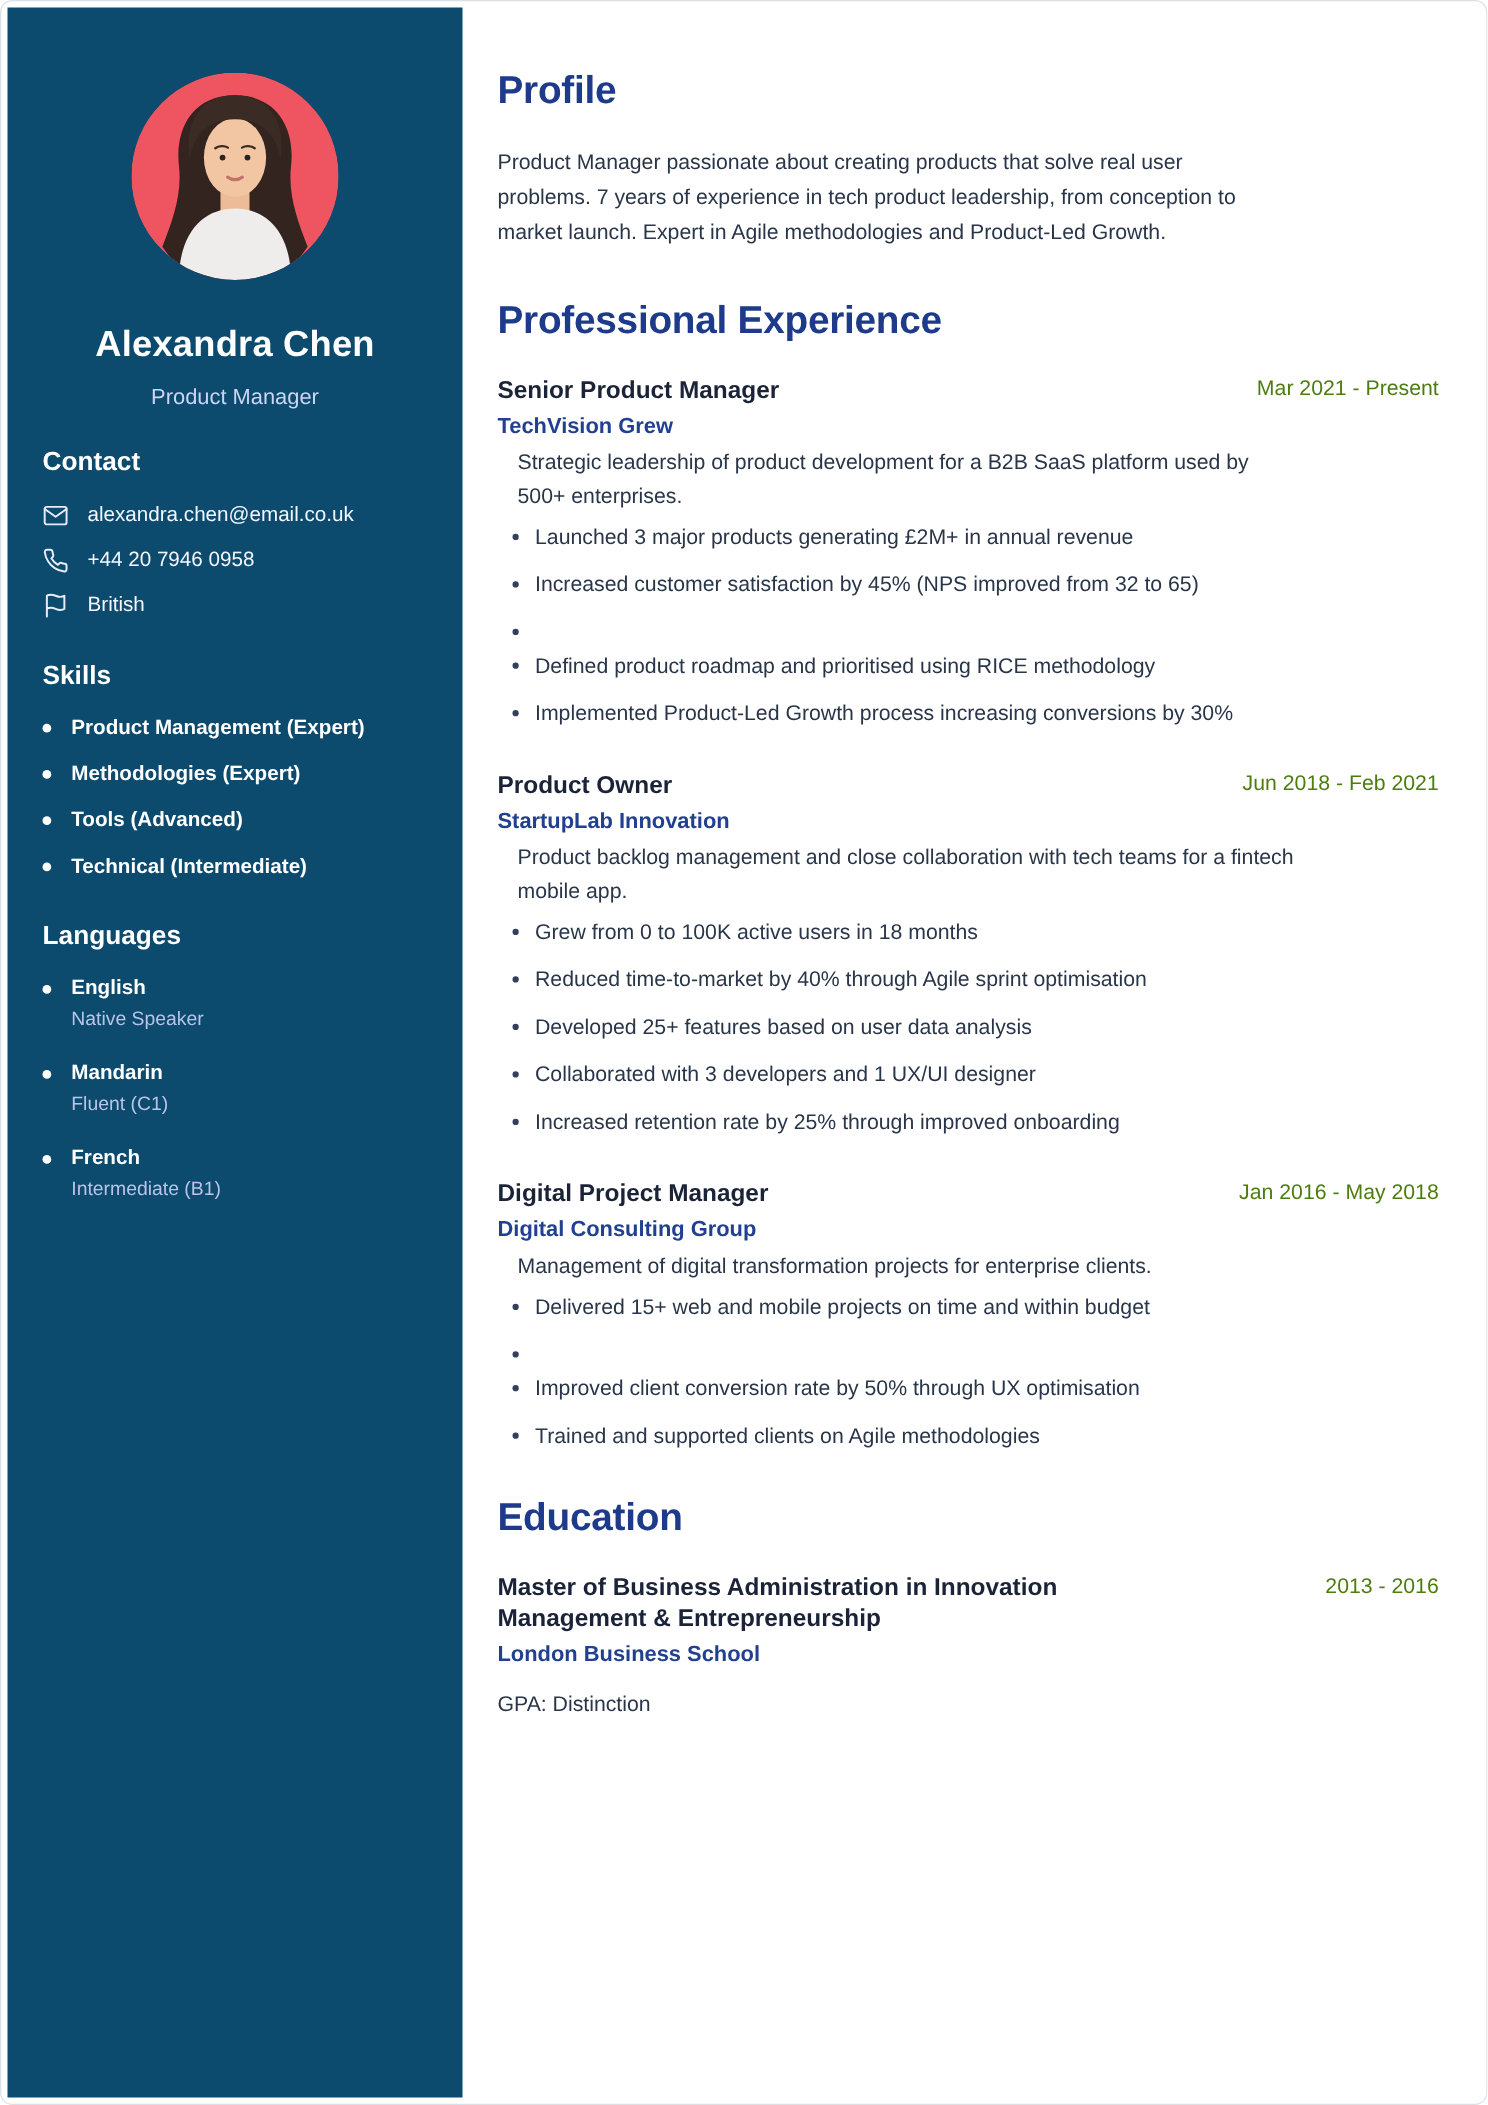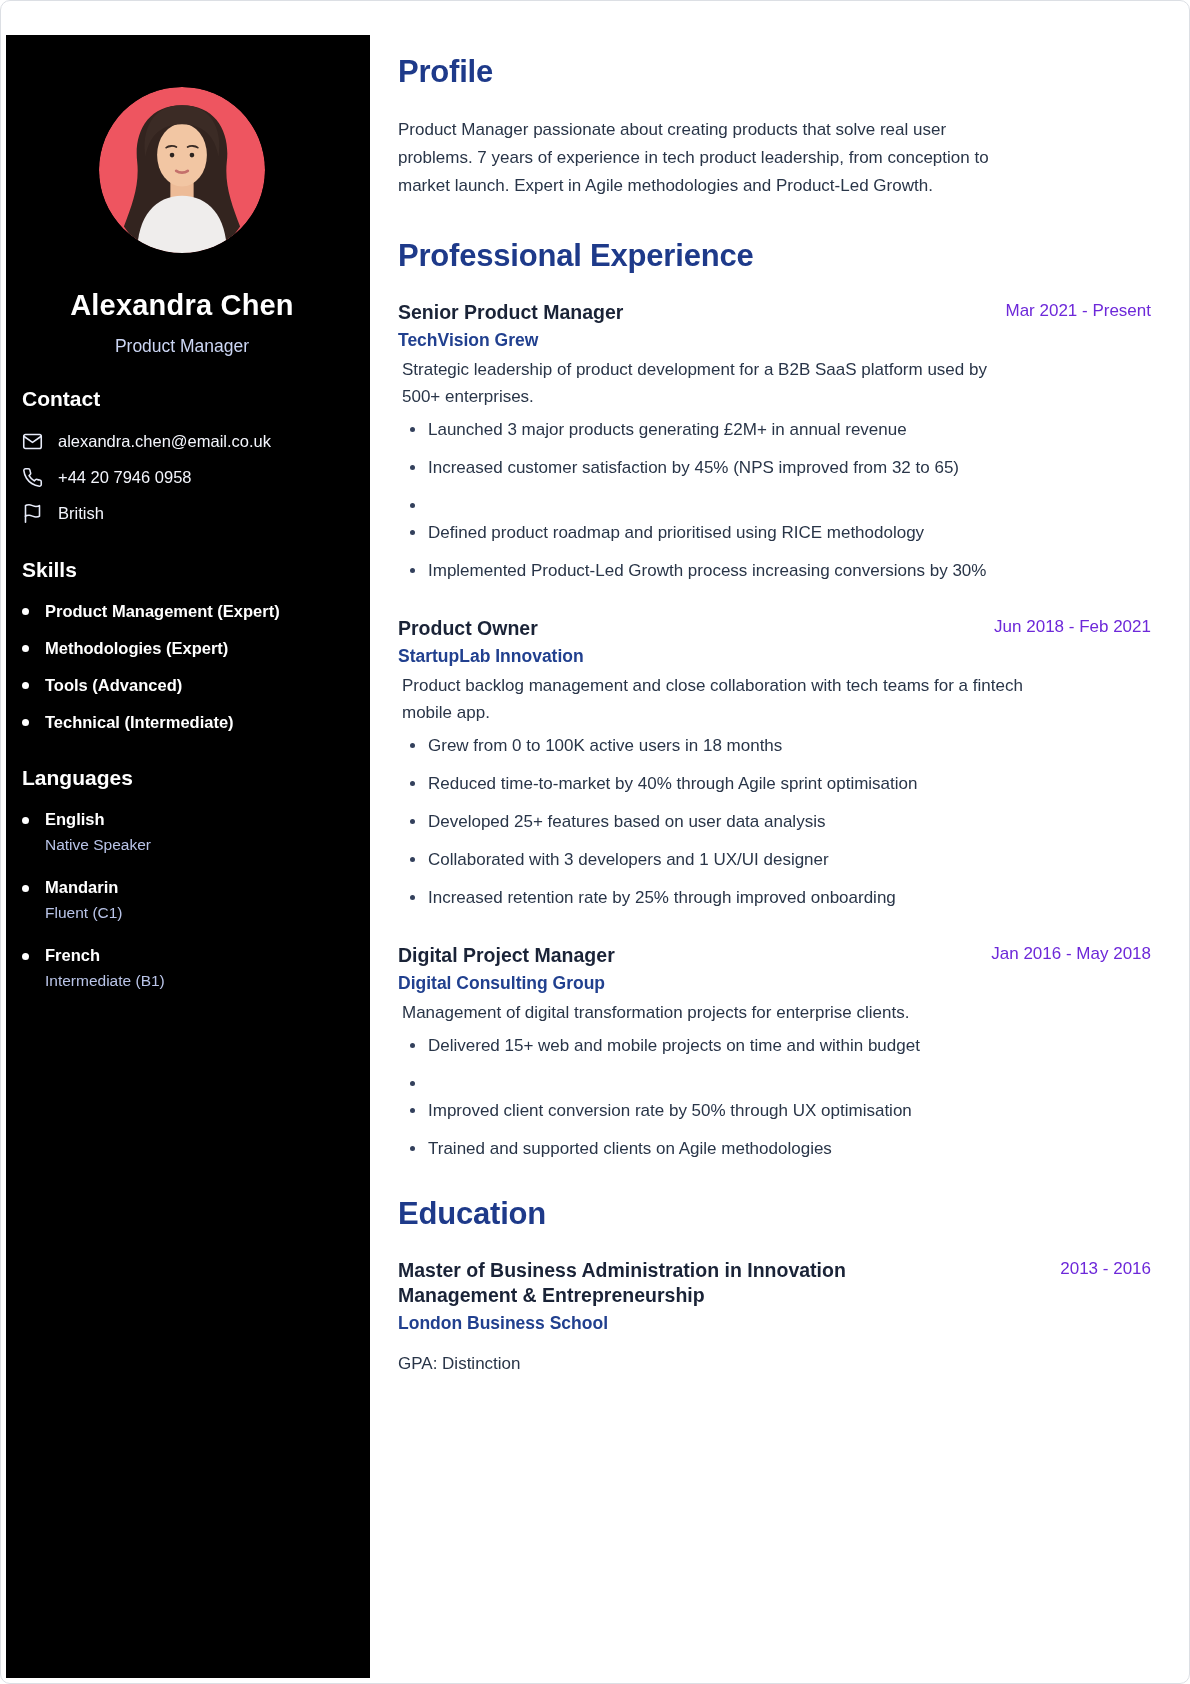--- a/index.html
+++ b/index.html
@@ -7,23 +7,22 @@
 
   .page {
     width:1190px; height:1684px; box-sizing:border-box;
     background:#ffffff; border:1px solid #dcdfe4; border-radius:10px;
     padding:5px; display:flex; overflow:hidden;
   }
 
   
   .sidebar {
     width:364px; flex:0 0 364px; box-sizing:border-box;
-    background:#000000; color:#ffffff;
-    padding:52px 28px 40px 16px;
-    margin-top:29px;
+    background:#0c4a6e; color:#ffffff;
+    padding:52px 28px 40px 28px;
   }
   .photo-wrap {
     width:166px; height:166px; border-radius:50%; overflow:hidden;
     margin:0 auto; display:block;
   }
   .photo-wrap svg { display:block; width:100%; height:100%; }
   .name {
     margin:36px 0 0 0; text-align:center;
     font-size:29px; font-weight:700; letter-spacing:0.2px; color:#ffffff;
   }
@@ -69,25 +68,25 @@
     font-size:17px; line-height:28px; color:#293548;
   }
 
   .job { margin-bottom:32px; }
   .job-head { display:flex; justify-content:space-between; align-items:flex-start; }
   .job-title {
     margin:0; font-size:19.5px; font-weight:700; color:#1a2337; line-height:25px;
   }
   .degree { max-width:480px; }
   .job-dates {
-    font-size:17px; font-weight:400; color:#6d28d9; white-space:nowrap;
+    font-size:17px; font-weight:400; color:#4d7c0f; white-space:nowrap;
     padding-top:1px;
   }
   .job-company { margin-top:5px; font-size:17.5px; font-weight:600; color:#21408f; }
-  .job-desc { margin:5px 0 7px 4px; max-width:625px; font-size:17px; line-height:27px; color:#293548; }
+  .job-desc { margin:5px 0 7px 16px; max-width:625px; font-size:17px; line-height:27px; color:#293548; }
 
   ul.bullets { list-style:none; margin:0; padding:0 0 0 12px; max-width:612px; }
   .bullet-item {
     display:flex; align-items:flex-start; gap:13px;
     font-size:17px; line-height:26px; color:#293548; margin-bottom:12px;
   }
   .bullets .dot { width:5px; height:5px; background:#33405c; margin-top:10px; }
 
   .edu-gpa { margin-top:20px; font-size:17px; color:#293548; }
 </style>

